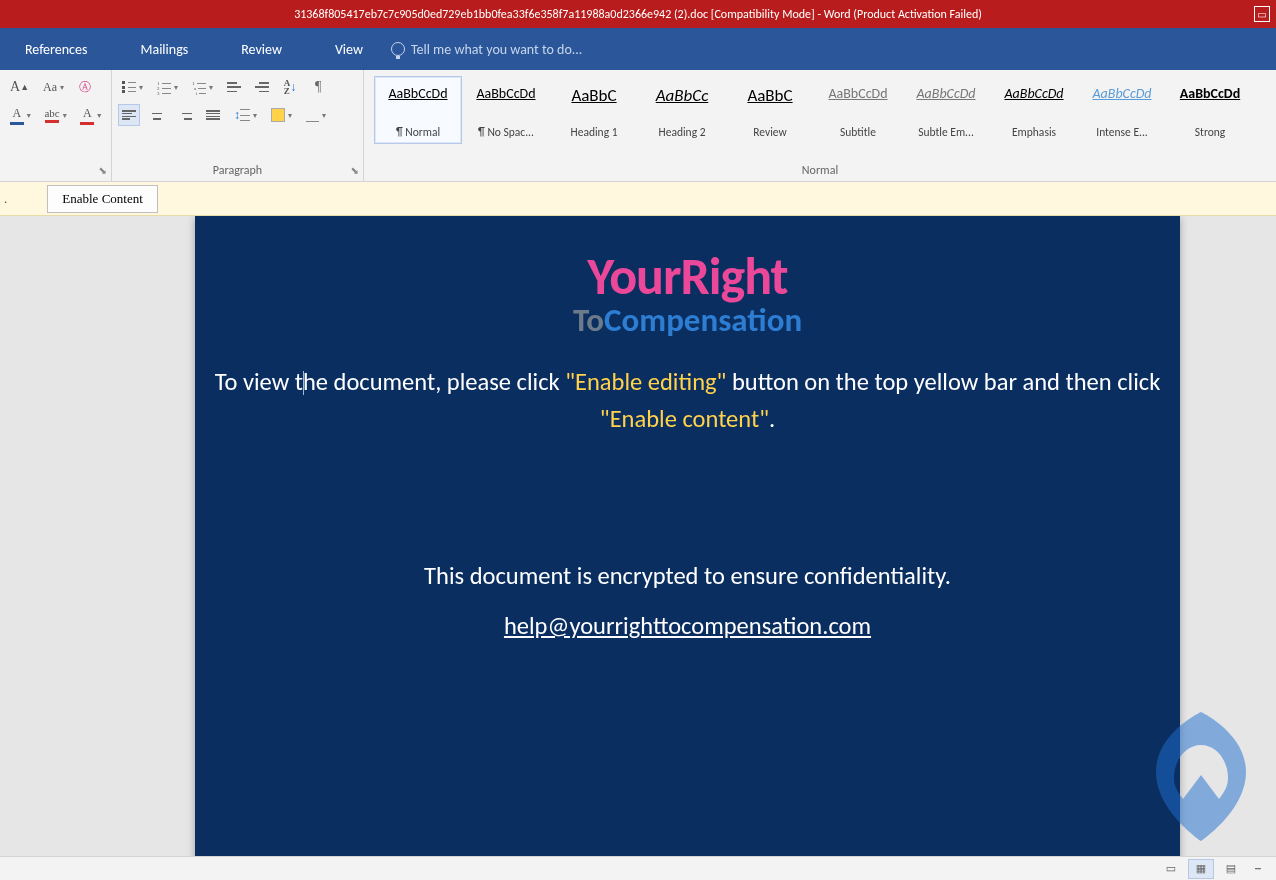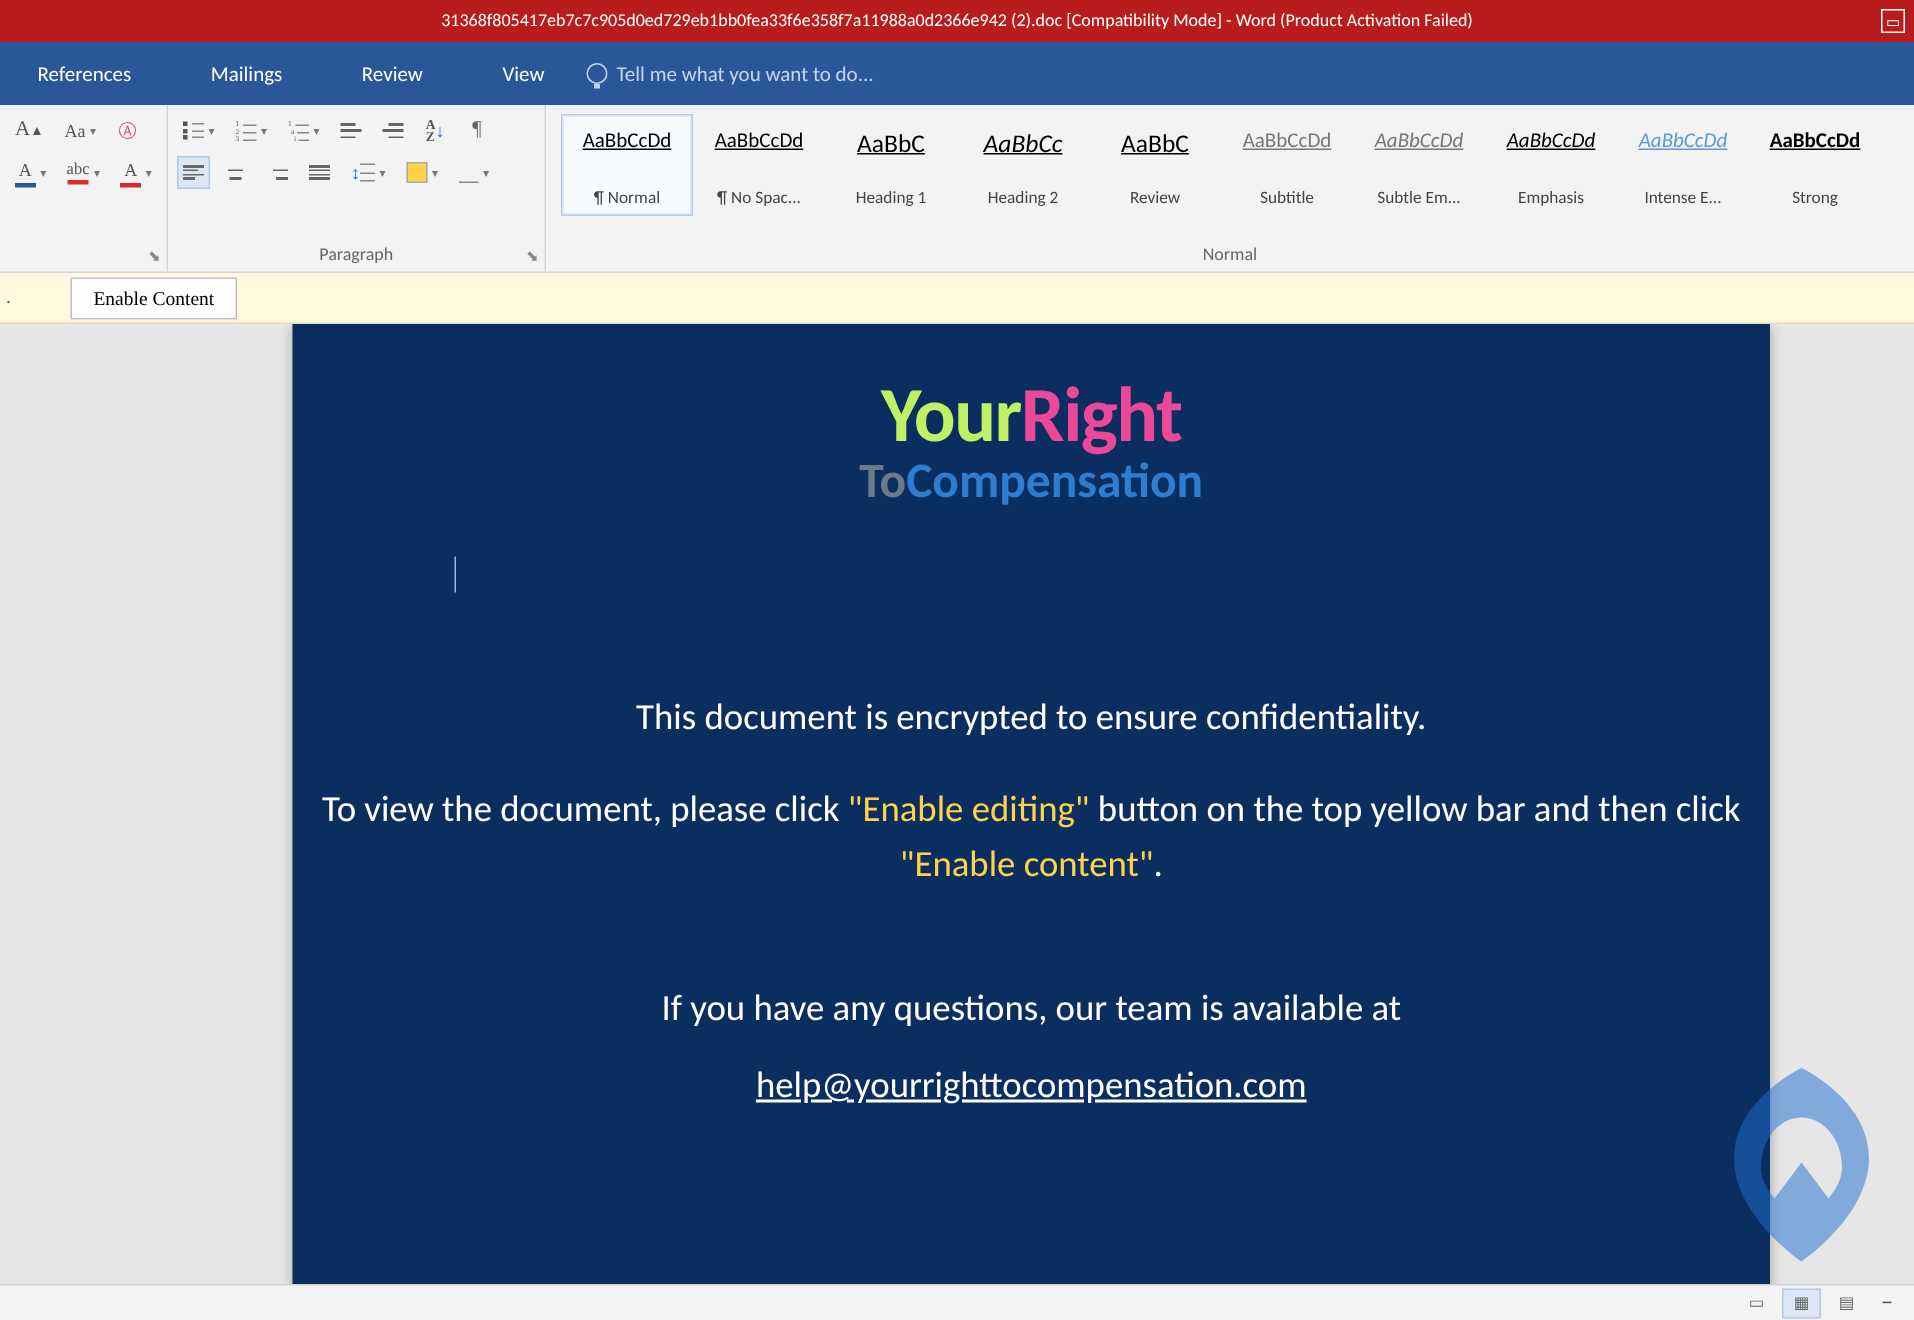--- a/index.html
+++ b/index.html
@@ -66,21 +66,21 @@
 .security-bar { background: #fff8df; height: 34px; border-bottom: 1px solid #e5dca8; display: flex; align-items: center; padding-left: 4px; gap: 20px;}
 .security-bar .dot{color:#555;}
 .security-bar button { background: #fdfdfd; border: 1px solid #bfbfbf; padding: 5px 14px; font-size: 13px; font-family:"Segoe UI"; cursor:pointer; margin-left:20px;}
 
 
 .doc-area { position: absolute; top: 216px; left: 0; right: 0; bottom: 24px; background: #e6e6e6; overflow:hidden;}
 .page { position: absolute; left: 195px; top: 0; width: 985px; background: #0b2e61; height: 680px; box-shadow: 0 2px 8px rgba(0,0,0,0.3);}
 .page .cursor{position:absolute; left:108px; top:155px; width:1px; height:24px; background:#9eb8e0;}
 .logo { text-align:center; padding-top:28px; font-family:"Segoe UI", Calibri, sans-serif; }
 .logo .l1{font-size:52px; font-weight:600; letter-spacing:-1px;}
-.logo .l1 .a{color:#bef264;} .logo .l1 .b{color:#ec4899;}
+.logo .l1 .a{color:#ec4899;} .logo .l1 .b{color:#ec4899;}
 .logo .l2{font-size:33px; font-weight:600; margin-top:-8px;}
 .logo .l2 .a{color:#6c7b8a;} .logo .l2 .b{color:#2d7dd2;}
 .body-text{color:#fff; font-size:24.5px; text-align:center; font-family:Calibri,"Segoe UI",sans-serif; line-height:1.5;}
 .body-text .yel{color:#ffd24a;}
 .body-text a{color:#fff; text-decoration:underline;}
 .p1{margin-top:120px;}
 .p2{margin-top:24px; padding:0 12px;}
 .p3{margin-top:60px;}
 .p4{margin-top:14px;}
 
@@ -316,25 +316,24 @@
   <button>Enable Content</button>
 </div>
 
 <div class="doc-area">
   <div class="page">
     <span class="cursor"></span>
     <div class="logo">
       <div class="l1"><span class="a">Your</span><span class="b">Right</span></div>
       <div class="l2"><span class="a">To</span><span class="b">Compensation</span></div>
     </div>
-    <div class="body-text p1">This document is encrypted to ensure confidentiality.</div>
     <div class="body-text p2">
       <span>To view the document, please click </span><span class="yel">"Enable editing"</span><span> button on the top yellow bar and then click </span><span class="yel">"Enable content"</span><span>.</span>
     </div>
-    <div class="body-text p3">If you have any questions, our team is available at</div>
+    <div class="body-text p1">This document is encrypted to ensure confidentiality.</div>
     <div class="body-text p4"><a>help@yourrighttocompensation.com</a></div>
   </div>
 
   <div class="watermark">
     <svg viewBox="0 0 100 100">
         <path fill="#1f6fd0" d="M50 8 C50 8 20 22 20 48 C20 74 50 94 50 94 C50 94 80 74 80 48 C80 22 50 8 50 8 Z M50 30 C60 30 68 40 68 52 C68 58 65 62 62 66 L50 50 L38 66 C35 62 32 58 32 52 C32 40 40 30 50 30 Z"></path>
       </svg>
   </div>
 </div>
 

